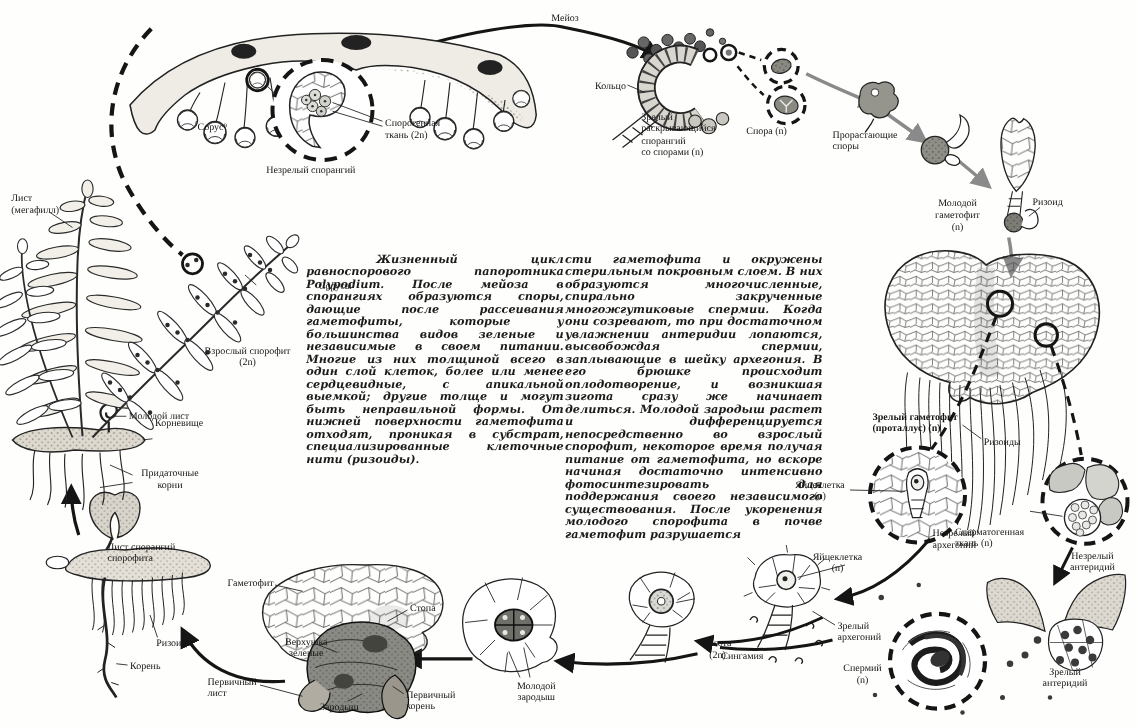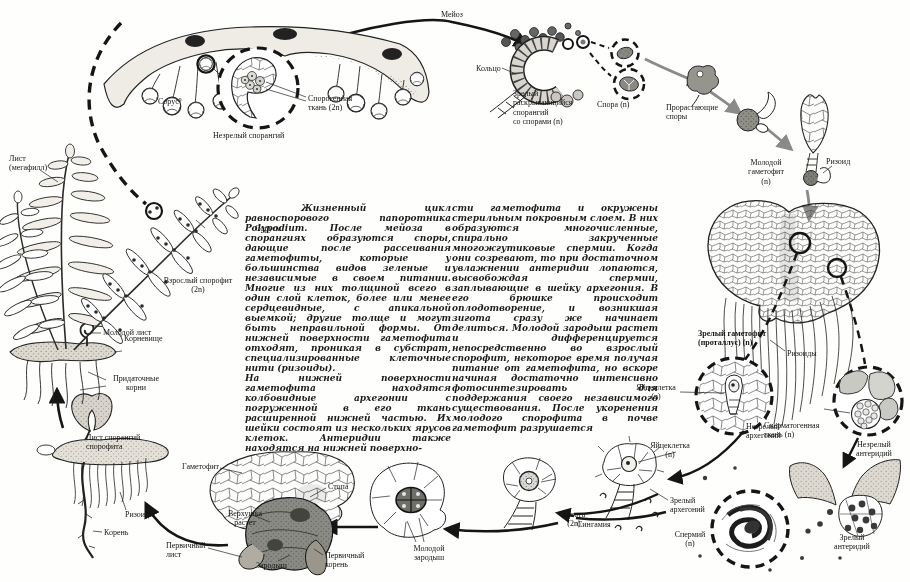--- a/index.html
+++ b/index.html
@@ -439,21 +439,20 @@
           <circle cx="166" cy="282" r="1.8"></circle>
           <circle cx="188" cy="258" r="1.8"></circle>
     </g>
 
     <path d="M40,170 L58,182 M205,228 L196,220 M101,333 L92,333 M122,351 L114,352 M106,380 L88,372 M106,386 L80,390" stroke="#222" stroke-width="0.7" fill="none"></path>
   </g>
 </svg>
 
 <div class="desc" style="left:245px;top:203px;">
   <p class="ind">Жизненный цикл равноспорового папоротника Polypodium. После мейоза в спорангиях образуются споры, дающие после рассеивания гаметофиты, которые у большинства видов зеленые и независимые в своем питании. Многие из них толщиной всего в один слой клеток, более или менее сердцевидные, с апикальной выемкой; другие толще и могут быть неправильной формы. От нижней поверхности гаметофита отходят, проникая в субстрат, специализированные клеточные нити (ризоиды).</p>
-  <p>На нижней поверхности гаметофита находятся колбовидные архегонии с погруженной в его ткань расширенной нижней частью. Их шейки состоят из нескольких ярусов клеток. Антеридии также находятся на нижней поверхно-</p>
 </div>
 <div class="desc" style="left:452px;top:203px;">
   <p>сти гаметофита и окружены стерильным покровным слоем. В них образуются многочисленные, спирально закрученные многожгутиковые спермии. Когда они созревают, то при достаточном увлажнении антеридии лопаются, высвобождая спермии, заплывающие в шейку архегония. В его брюшке происходит оплодотворение, и возникшая зигота сразу же начинает делиться. Молодой зародыш растет и дифференцируется непосредственно во взрослый спорофит, некоторое время получая питание от гаметофита, но вскоре начиная достаточно интенсивно фотосинтезировать для поддержания своего независимого существования. После укоренения молодого спорофита в почве гаметофит разрушается</p>
 </div>
 
 <div class="lbl" style="left:441px;top:10px;">Мейоз</div>
 <div class="lbl" style="left:158px;top:97px;">Сорус⁹</div>
 <div class="lbl" style="left:308px;top:94px;">Спорогенная
 ткань (2n)</div>
 <div class="lbl" style="left:213px;top:131px;">Незрелый спорангий</div>
@@ -489,21 +488,21 @@
 <div class="lbl c" style="left:648px;top:441px;width:44px;">Яйцеклетка
 (n)</div>
 <div class="lbl" style="left:577px;top:520px;">Сингамия</div>
 <div class="lbl c" style="left:556px;top:470px;width:36px;margin-top:40px;">Зигота
 (2n)</div>
 <div class="lbl c" style="left:404px;top:544px;width:50px;">Молодой
 зародыш</div>
 <div class="lbl" style="left:182px;top:462px;">Гаметофит</div>
 <div class="lbl" style="left:328px;top:482px;">Стопа</div>
 <div class="lbl c" style="left:220px;top:509px;width:50px;">Верхушка
-растет</div>
+зеленые</div>
 <div class="lbl" style="left:166px;top:541px;">Первичный
 лист</div>
 <div class="lbl" style="left:256px;top:561px;">Зародыш</div>
 <div class="lbl" style="left:325px;top:551px;">Первичный
 корень</div>
 <div class="lbl" style="left:86px;top:433px;">Лист спорангий
 спорофита</div>
 <div class="lbl" style="left:125px;top:510px;">Ризоиды</div>
 <div class="lbl" style="left:104px;top:528px;">Корень</div>
 <div class="lbl" style="left:9px;top:154px;">Лист

